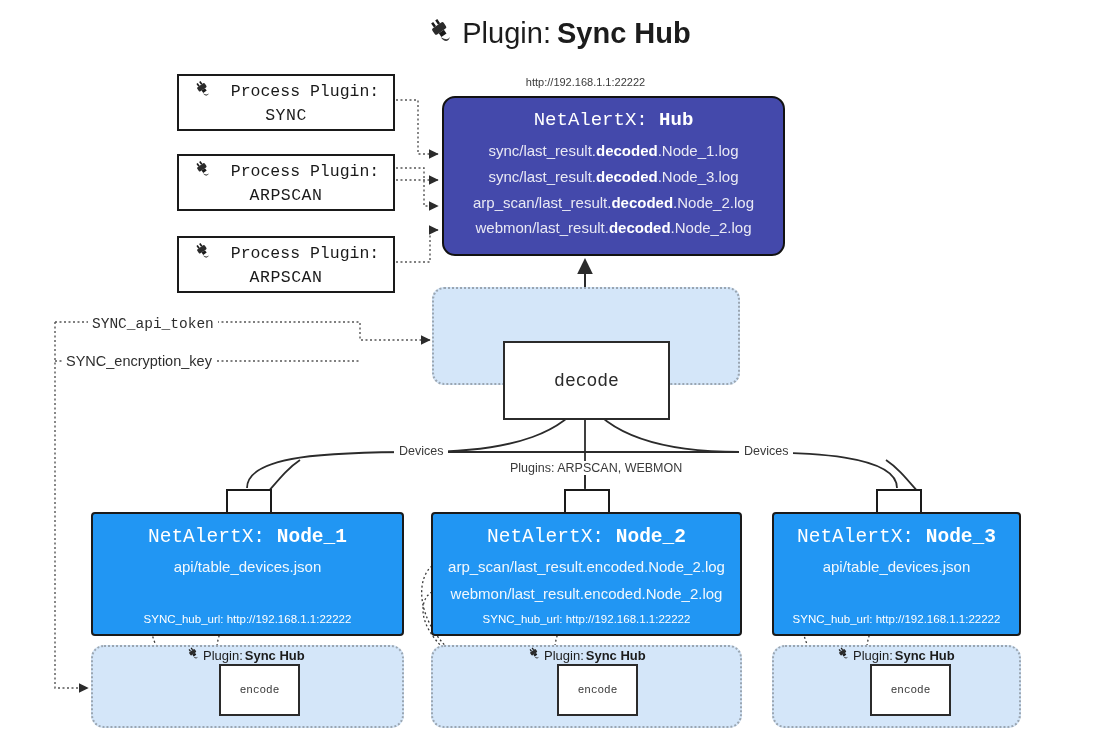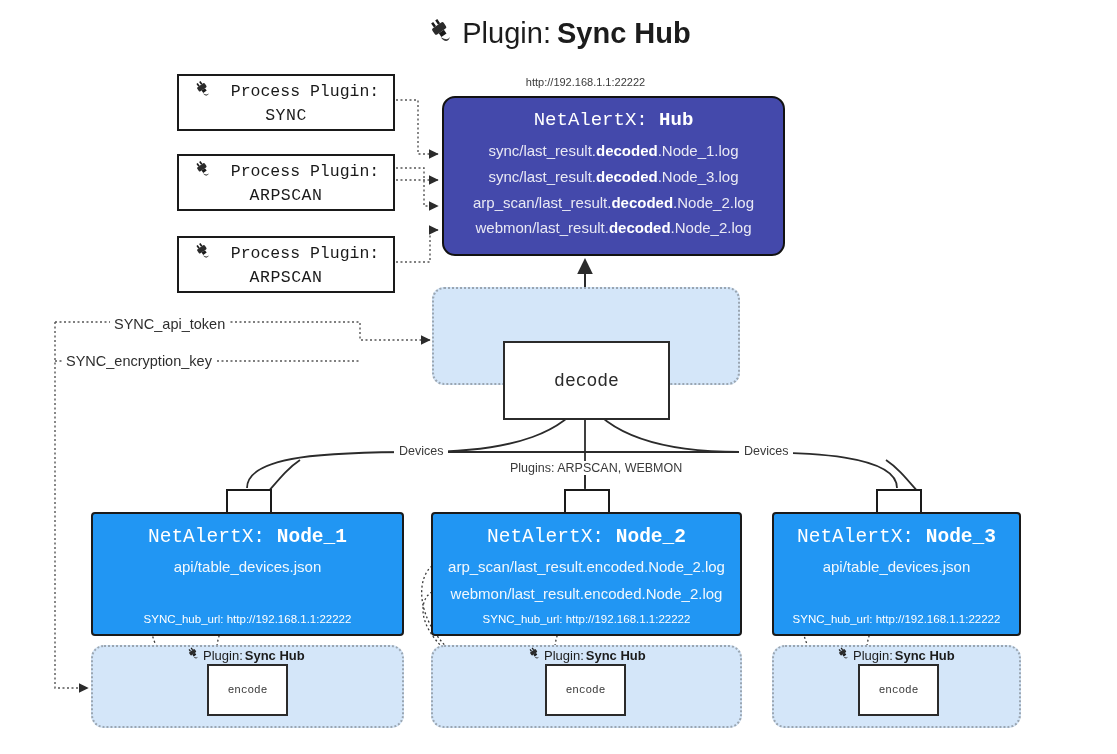--- a/index.html
+++ b/index.html
@@ -62,21 +62,21 @@
   #decode-box{
     left:503px;top:297px;width:167px;height:79px;
     background:#ffffff;border:2px solid #2b2b2b;
     display:flex;align-items:center;justify-content:center;
     font-family:"Liberation Mono","DejaVu Sans Mono",monospace;
     font-size:18px;color:#2b2b2b;margin-top:44px;
   }
 
   
   .key-label{font-size:14.5px;color:#2e2e2e;background:#ffffff;padding:0 4px;white-space:nowrap;}
-  #label-api-token{left:110px;top:316px;}
+  #label-api-token{left:88px;top:316px;font-family:Liberation Mono, monospace;}
   #label-enc-key{left:62px;top:353px;}
 
   
   .edge-label{font-size:12.5px;color:#3a3a3a;background:#ffffff;padding:0 5px;white-space:nowrap;}
   #label-dev-left{left:394px;top:444px;}
   #label-dev-right{left:739px;top:444px;}
   #label-plugins-mid{left:505px;top:461px;}
 
   
   .node-box{
@@ -116,21 +116,21 @@
   }
   .panel-label .pl-b{font-weight:700;}
   #plabel1{left:186px;}
   #plabel2{left:527px;}
   #plabel3{left:836px;}
 
   .encode-box{
     position:absolute;top:664px;width:77px;height:48px;background:#ffffff;
     border:2px solid #2b2b2b;display:flex;align-items:center;justify-content:center;
     font-family:"Liberation Mono","DejaVu Sans Mono",monospace;
-    font-size:11px;color:#3a3a3a;
+    font-size:11px;color:#3a3a3a;margin-left:12px;
   }
   #enc1{left:207px;}
   #enc2{left:545px;}
   #enc3{left:858px;}
 </style>
 </head>
 <body>
 
 <svg id="svg-layer" viewBox="0 0 1117 754">
   <defs>

